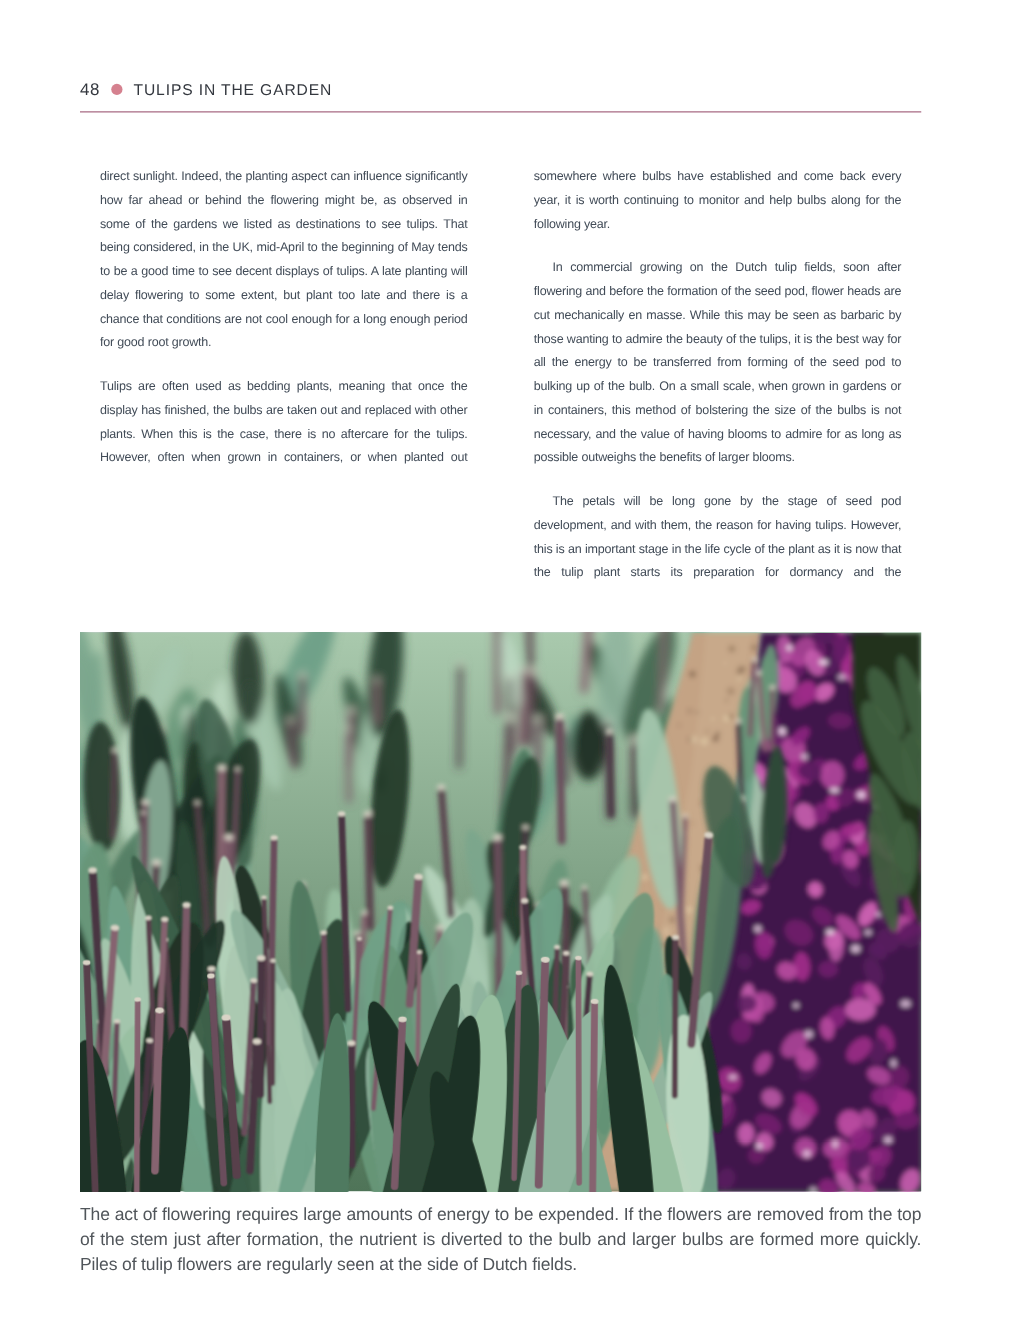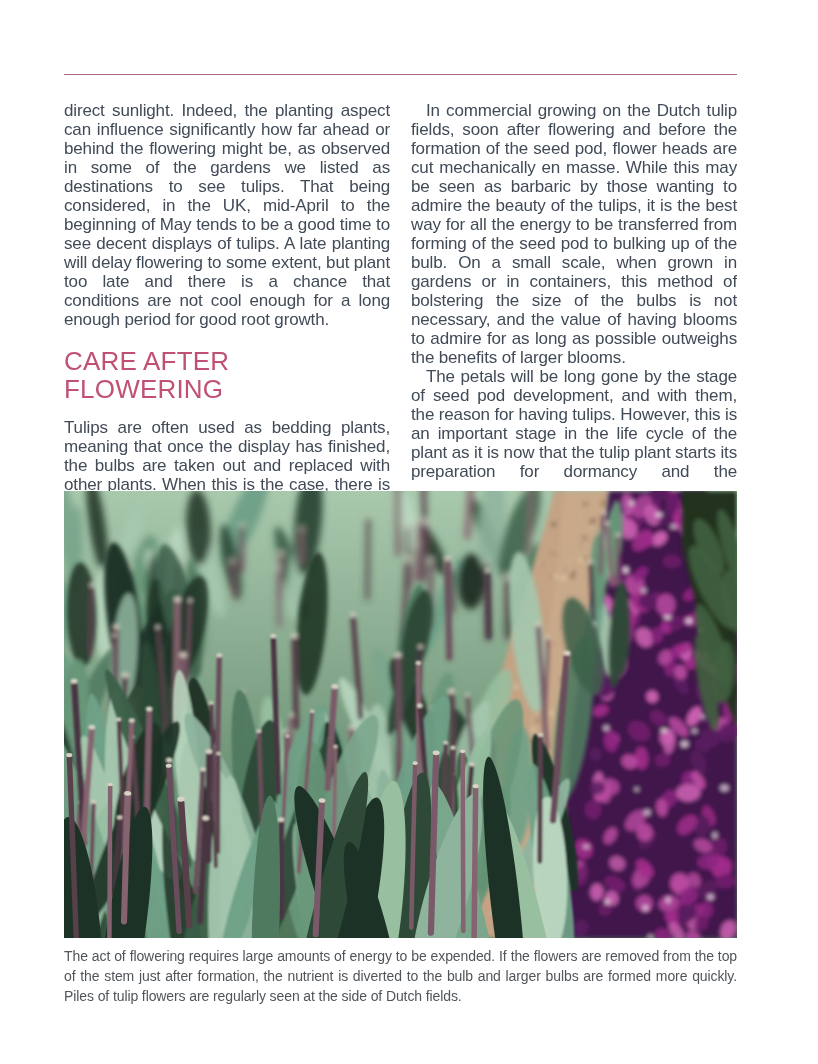--- a/index.html
+++ b/index.html
@@ -14,21 +14,21 @@
   .running-head{display:flex;align-items:center;font-size:13px;color:#34383f;letter-spacing:.4px;}
   .running-head .pagenum{font-size:13.5px;}
   .running-head .dot{width:9px;height:9px;border-radius:50%;background:var(--bullet-pink,#d5818f);margin:0 9px 0 9px;flex:0 0 auto;}
   .running-head .booktitle{letter-spacing:.7px;font-size:12.5px;}
   .rule{height:1px;background:var(--rule-pink,#a86b84);margin-top:10px;width:673px;}
 
   
   .columns{margin-top:26px;height:390px;display:flex;gap:21px;overflow:hidden;}
   .col{width:326px;flex:0 0 326px;overflow:hidden;}
   .body-p{
-    margin:0;font-size:17px;line-height:19px;color:var(--body-text,#414b57);
+    margin:16px;font-size:10px;line-height:19px;color:var(--body-text,#414b57);
     text-align:justify;letter-spacing:-0.15px;
   }
   .body-p.indent{text-indent:15px;}
   .body-p.cut{text-align-last:justify;}
   .section-heading{
     margin:18px 0 15px 0;font-size:26px;line-height:28px;font-weight:400;
     color:var(--accent-pink,#c05173);letter-spacing:.2px;
   }
 
   
@@ -38,29 +38,34 @@
   .caption{
     margin-top:8px;width:673px;font-size:14px;line-height:20px;
     color:var(--caption-text,#50555a);text-align:justify;letter-spacing:-0.1px;
   }
 </style>
 </head>
 <body>
 
 <div class="page">
 
+  <div class="running-head">
+    <span class="pagenum">48</span>
+    <span class="dot"></span>
+    <span class="booktitle">TULIPS IN THE GARDEN</span>
+  </div>
   <div class="rule"></div>
 
   <div class="columns">
     <div class="col">
         <p class="body-p">direct sunlight. Indeed, the planting aspect can influence significantly how far ahead or behind the flowering might be, as observed in some of the gardens we listed as destinations to see tulips. That being considered, in the UK, mid-April to the beginning of May tends to be a good time to see decent displays of tulips. A late planting will delay flowering to some extent, but plant too late and there is a chance that conditions are not cool enough for a long enough period for good root growth.</p>
-        <h2 class="section-heading">CARE AFTER FLOWERING</h2>
         <p class="body-p cut">Tulips are often used as bedding plants, meaning that once the display has finished, the bulbs are taken out and replaced with other plants. When this is the case, there is no aftercare for the tulips. However, often when grown in containers, or when planted out</p>
       </div>
     <div class="col">
+        <p class="body-p">somewhere where bulbs have established and come back every year, it is worth continuing to monitor and help bulbs along for the following year.</p>
         <p class="body-p indent">In commercial growing on the Dutch tulip fields, soon after flowering and before the formation of the seed pod, flower heads are cut mechanically en masse. While this may be seen as barbaric by those wanting to admire the beauty of the tulips, it is the best way for all the energy to be transferred from forming of the seed pod to bulking up of the bulb. On a small scale, when grown in gardens or in containers, this method of bolstering the size of the bulbs is not necessary, and the value of having blooms to admire for as long as possible outweighs the benefits of larger blooms.</p>
         <p class="body-p indent cut">The petals will be long gone by the stage of seed pod development, and with them, the reason for having tulips. However, this is an important stage in the life cycle of the plant as it is now that the tulip plant starts its preparation for dormancy and the</p>
       </div>
   </div>
 
   <figure>
     <div class="photo-wrap">
       <svg id="photo-svg" width="673" height="447" viewBox="0 0 673 447" role="img" aria-label="Rows of tulip plants with flower heads removed, leaving blue-green leaves and bare purple-brown stems with pale cut tips; a sandy path runs along the right edged by piles of discarded magenta tulip flowers.">
           <defs>
             <filter id="b4" x="-40%" y="-40%" width="180%" height="180%">

